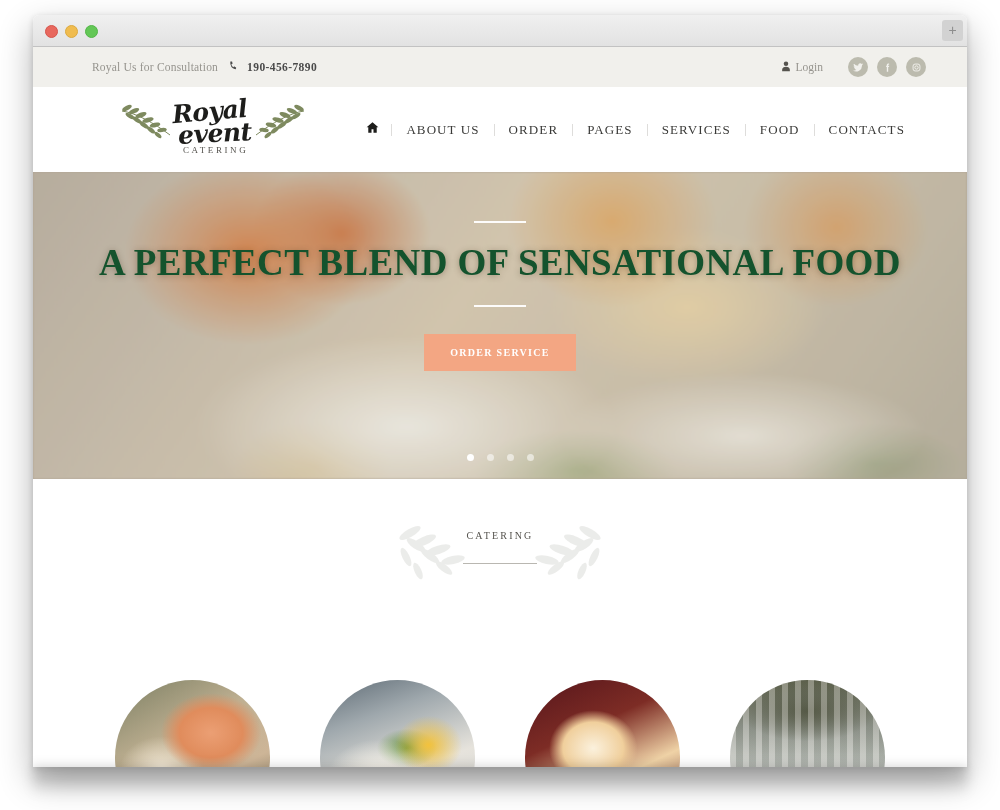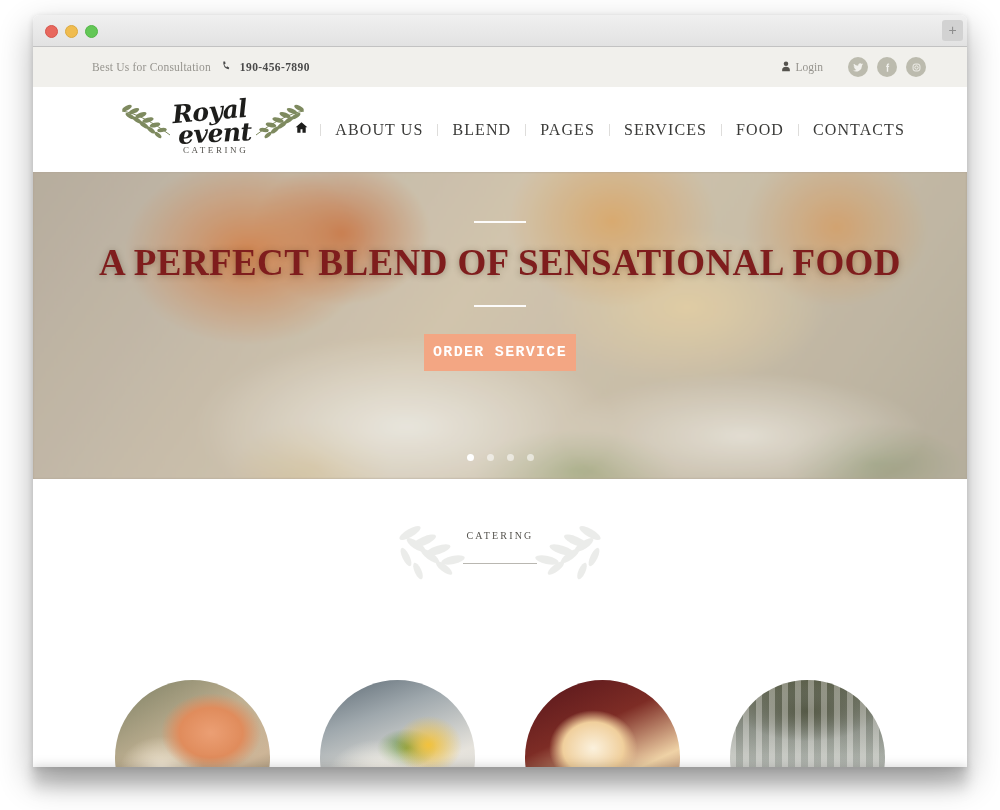--- a/index.html
+++ b/index.html
@@ -213,21 +213,21 @@
 
   #nav {
     position: absolute;
     right: 48px;
     display: flex;
     align-items: center;
     gap: 0;
   }
   .nav-item {
     font-family: "Liberation Serif", serif;
-    font-size: 16px;
+    font-size: 13px;
     letter-spacing: 1.1px;
     color: #3a3a38;
     padding: 0 14px;
   }
   .nav-home { padding: 0 12px 0 0; font-size: 13px; color: #1d1d1b; }
   .nav-sep { width: 1px; height: 12px; background: #dedddb; }
 
   
   #hero {
     position: relative;
@@ -262,35 +262,35 @@
     justify-content: flex-start;
     padding-top: 49px;
   }
   .hero-rule { width: 52px; height: 2px; background: #ffffff; opacity: 0.95; }
   #hero-title {
     margin: 20px 0 0 0;
     font-family: "Liberation Serif", serif;
     font-weight: bold;
     font-size: 37px;
     line-height: 40px;
-    color: #7f1d1d;
+    color: #14532d;
     text-align: center;
     letter-spacing: 0.4px;
     text-shadow: 0 1px 6px rgba(60,40,20,0.35);
   }
   #hero-rule-bottom { margin-top: 22px; }
   #order-button {
     margin-top: 27px;
     width: 152px;
     height: 37px;
     background: #f3a683;
     color: #ffffff;
-    font-family: Liberation Mono, monospace;
+    font-family: Liberation Serif, serif;
     font-weight: bold;
-    font-size: 15px;
+    font-size: 10px;
     letter-spacing: 1.3px;
     display: flex;
     align-items: center;
     justify-content: center;
   }
   #hero-dots {
     position: absolute;
     bottom: 18px;
     left: 0; right: 0;
     display: flex;
@@ -403,21 +403,21 @@
     </div>
 
 
     <div id="new-tab-button">+</div>
   </div>
 
   <div id="page">
 
     <div id="topbar">
       <div id="topbar-left">
-        <span class="topbar-label">Best Us for Consultation</span>
+        <span class="topbar-label">Royal Us for Consultation</span>
         <span class="phone-glyph">
           <svg width="11" height="11" viewBox="0 0 16 16" fill="#4a4a4a">
               <path d="M3.6 1.3 5.2 1c.3 0 .5.1.6.4l1 2.3c.1.3 0 .6-.2.7L5.4 5.3c.7 1.6 2 2.9 3.6 3.6l.9-1.2c.2-.2.5-.3.8-.2l2.3 1c.3.1.4.3.4.6l-.3 1.6c0 .3-.3.5-.6.5A10.6 10.6 0 0 1 3.1 1.9c0-.3.2-.5.5-.6z"></path>
             </svg>
         </span>
         <span class="topbar-phone">190-456-7890</span>
       </div>
 
       <div id="topbar-right">
         <span class="login-wrap">
@@ -498,21 +498,21 @@
 
       <div id="nav">
         <span class="nav-item nav-home">
           <svg width="13" height="13" viewBox="0 0 16 16" fill="#1d1d1b">
               <path d="M8 1.6 0.8 7.6h2v6.8h4V10h2.4v4.4h4V7.6h2L8 1.6z"></path>
             </svg>
         </span>
         <span class="nav-sep"></span>
         <span class="nav-item">ABOUT US</span>
         <span class="nav-sep"></span>
-        <span class="nav-item">BLEND</span>
+        <span class="nav-item">ORDER</span>
         <span class="nav-sep"></span>
         <span class="nav-item">PAGES</span>
         <span class="nav-sep"></span>
         <span class="nav-item">SERVICES</span>
         <span class="nav-sep"></span>
         <span class="nav-item">FOOD</span>
         <span class="nav-sep"></span>
         <span class="nav-item">CONTACTS</span>
       </div>
     </div>

